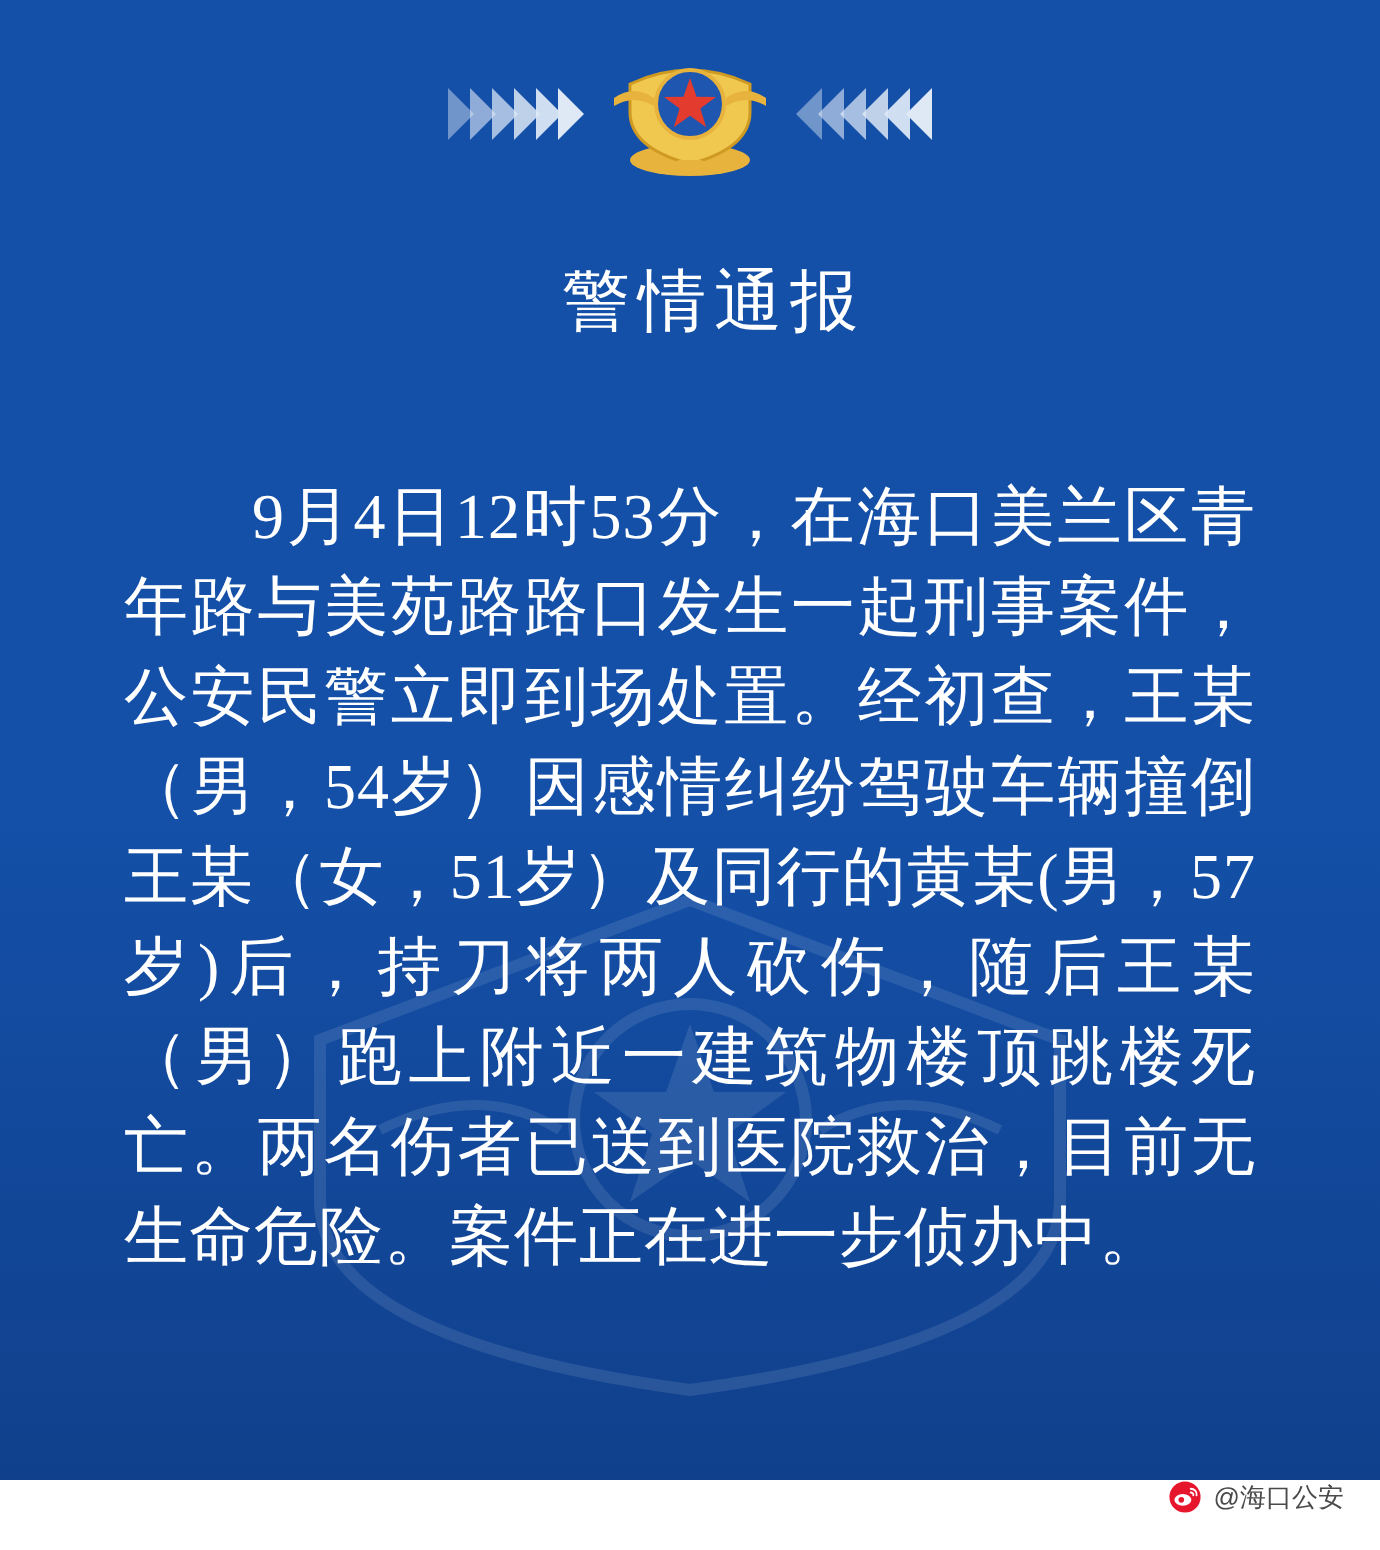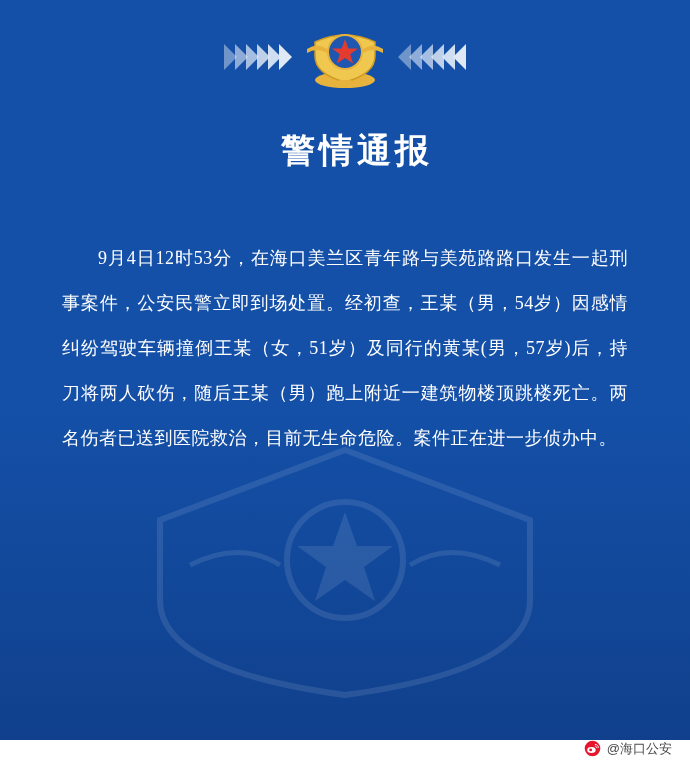--- a/index.html
+++ b/index.html
@@ -66,29 +66,29 @@
   }
   .emblem svg { display: block; width: 100%; height: 100%; }
 
   .title {
     position: relative;
     text-align: center;
     color: #ffffff;
     font-size: 34px;
     letter-spacing: 4px;
     margin-top: 42px;
-    font-weight: 700;
+    font-weight: 400;
     font-family: "Liberation Serif", "DejaVu Serif", serif;
     padding-left: 24px;
   }
 
   .body-text {
     position: relative;
     color: #ffffff;
-    font-size: 18px;
+    font-size: 32px;
     line-height: 45px;
     letter-spacing: 0.5px;
     margin: 62px 62px 0 62px;
     text-align: justify;
     text-indent: 2em;
     font-family: "Liberation Serif", "DejaVu Serif", serif;
     font-weight: 500;
   }
 
   .sign {

